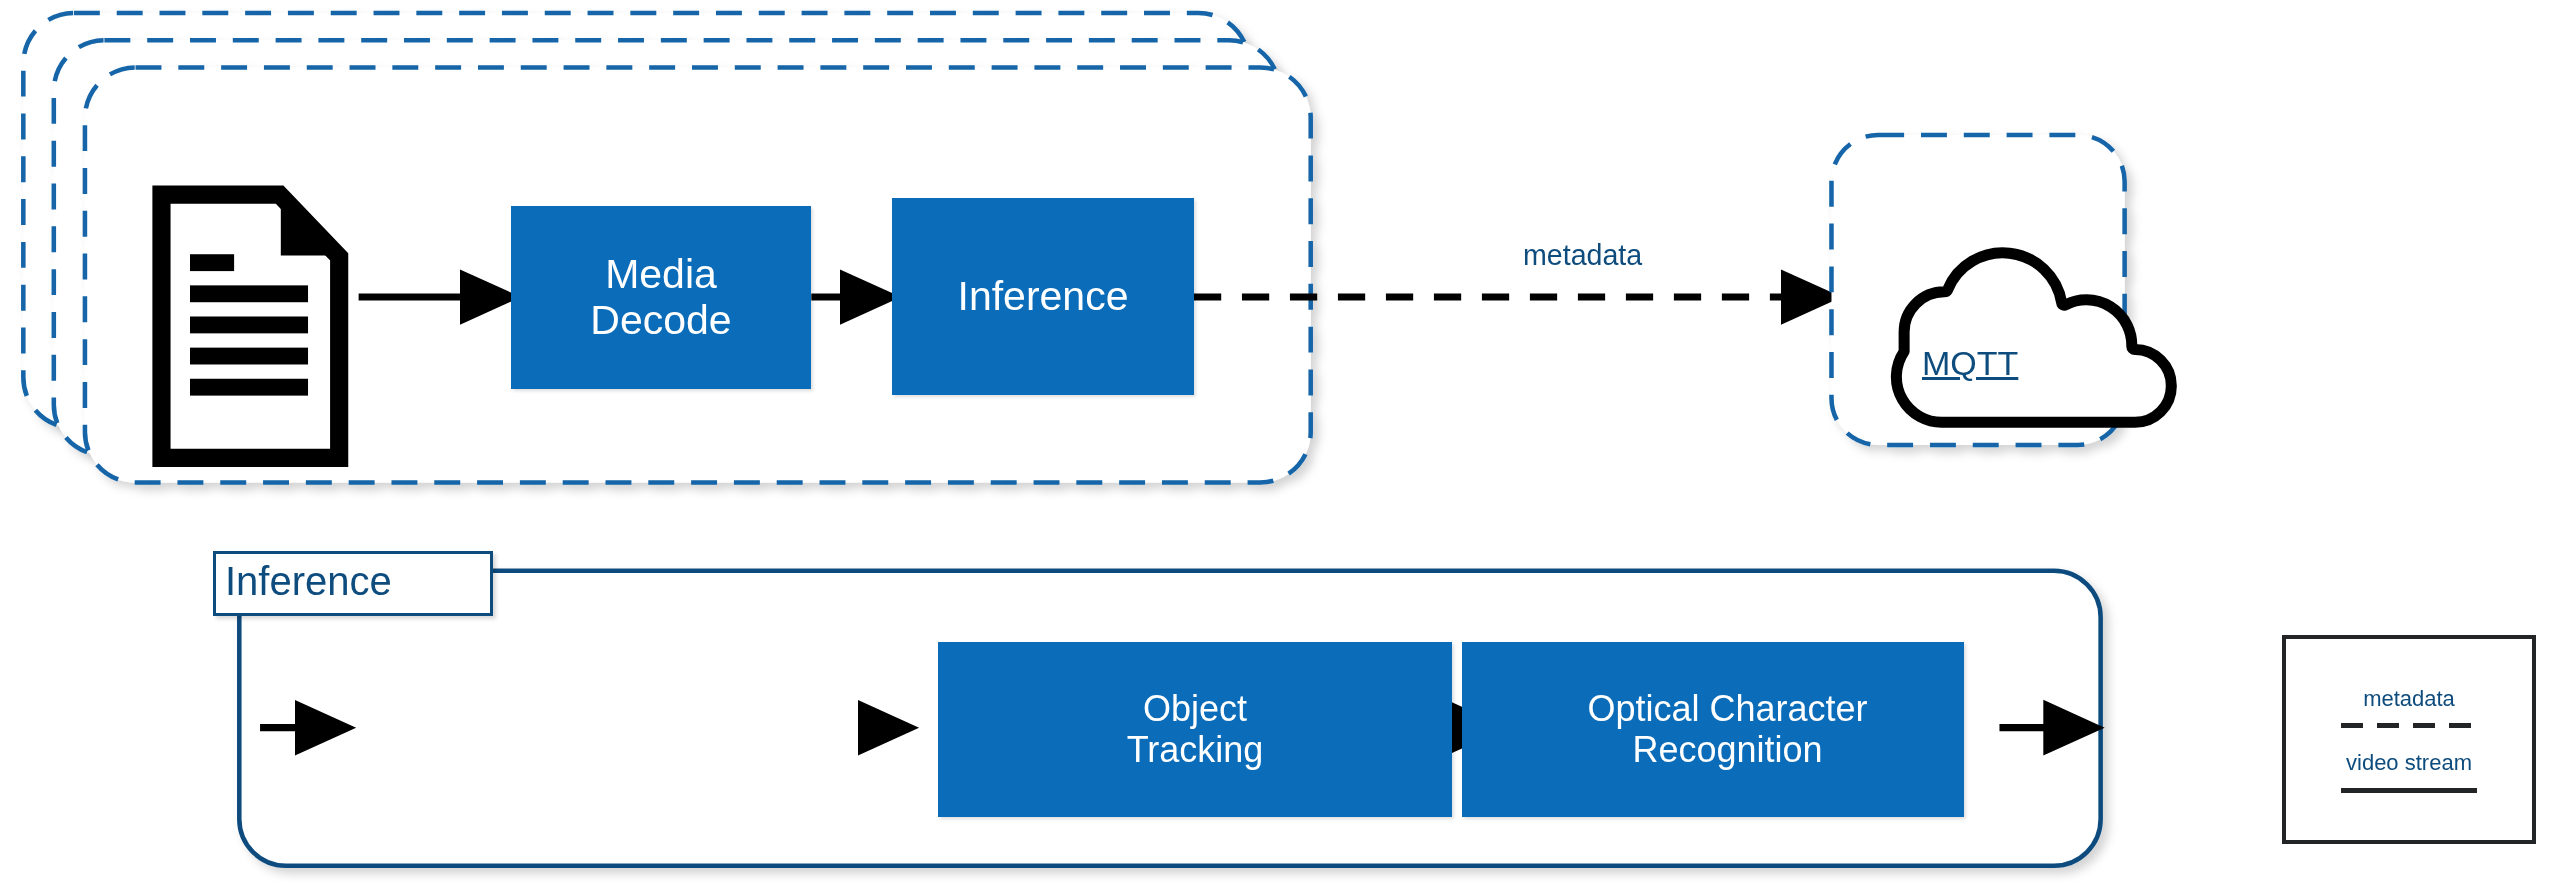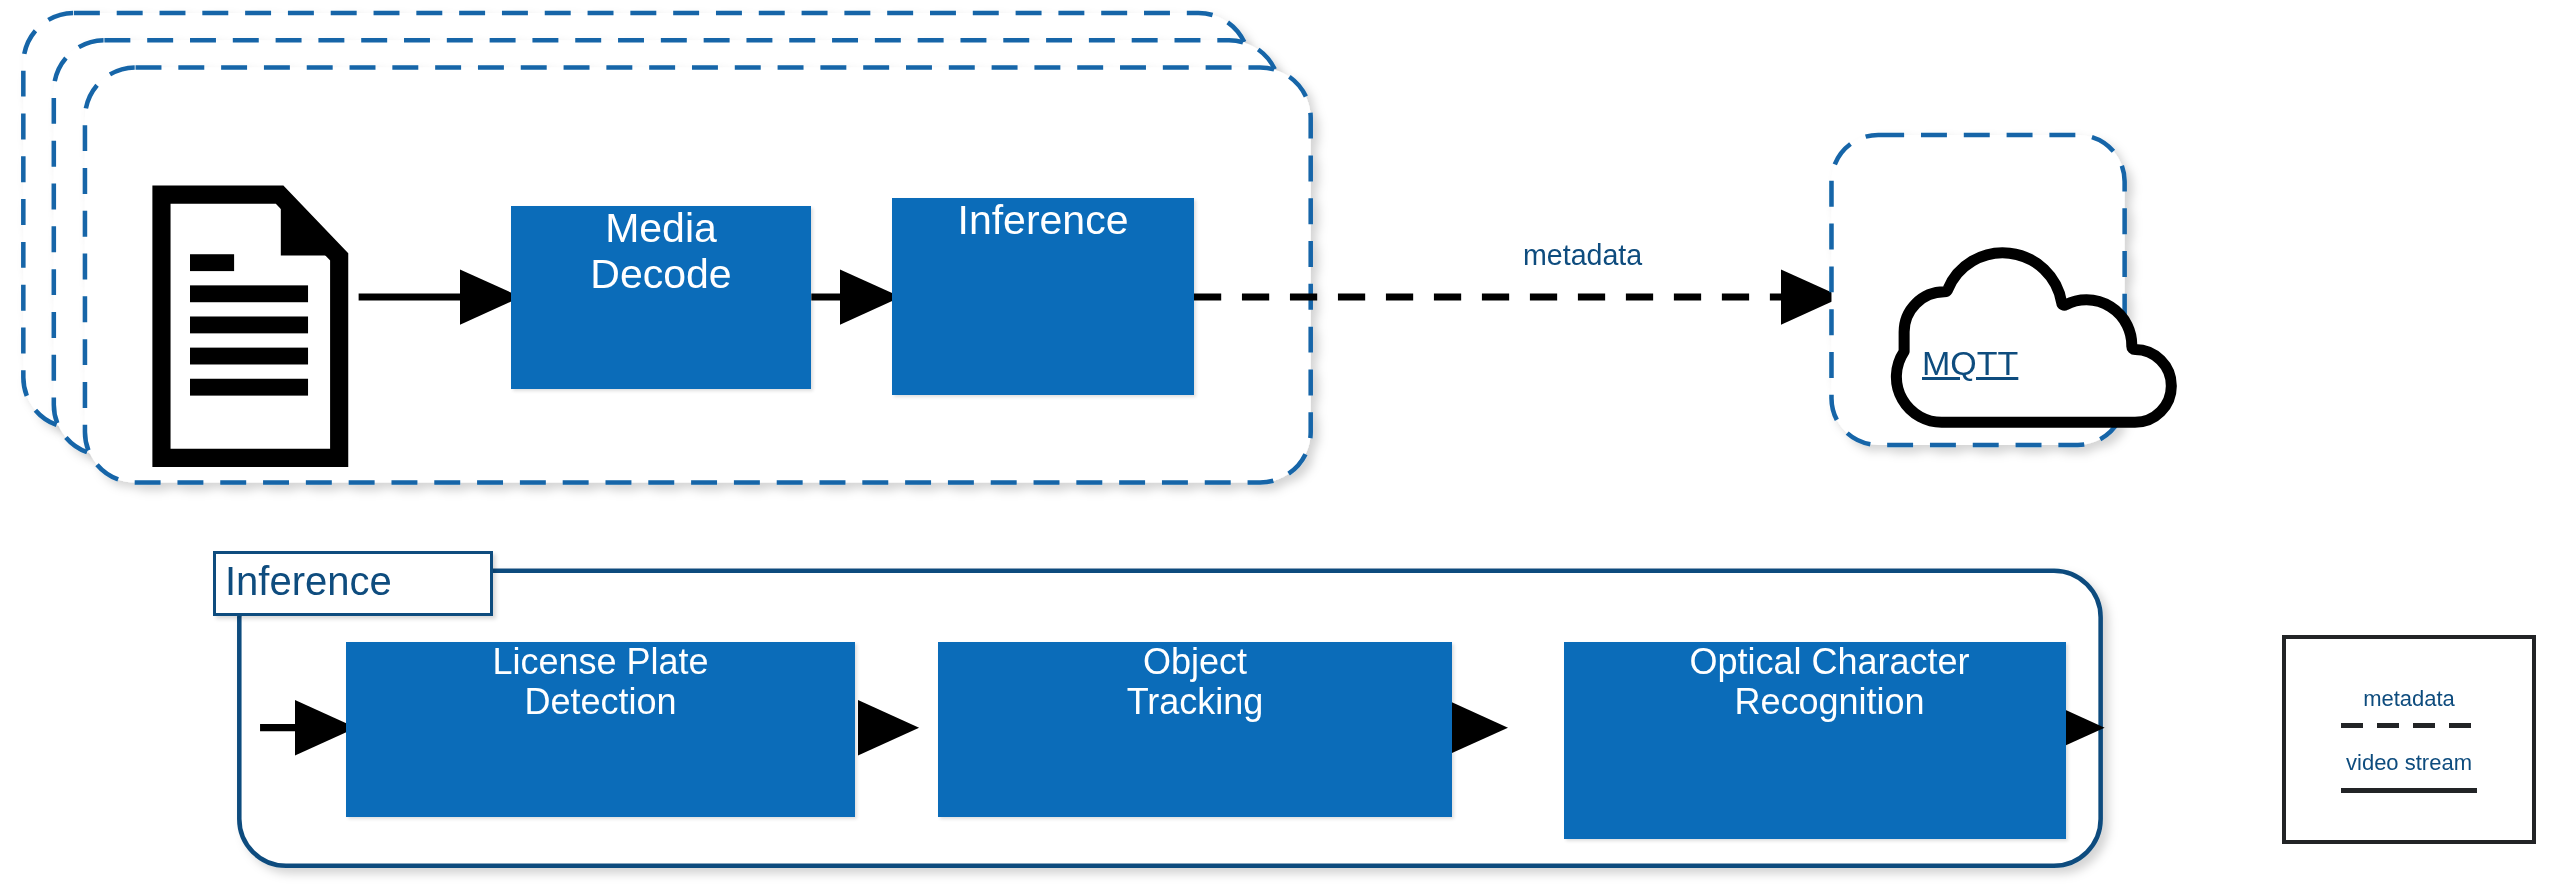--- a/index.html
+++ b/index.html
@@ -7,21 +7,21 @@
     width:2576px;height:895px;position:relative;overflow:hidden;
     font-family:"Liberation Sans","DejaVu Sans",sans-serif;
     -webkit-font-smoothing:antialiased;
   }
   .stage{position:absolute;inset:0;}
   svg.layer{position:absolute;left:0;top:0;width:2576px;height:895px;overflow:visible;}
 
   
   .pbox{
     position:absolute;background:#0B6CB9;
-    display:flex;justify-content:center;text-align:center;
+    display:flex;align-items:center;justify-content:center;text-align:center;
     color:#ffffff;line-height:1.12;
     box-shadow:1.9px 1.9px 3.2px rgba(0,0,0,.13);
     box-sizing:border-box;
   }
   .pbox span{display:block;padding:0 6.5px;white-space:pre-line;}
 
   
   .lbl{position:absolute;color:#0E4C7E;white-space:nowrap;}
 
   
@@ -127,31 +127,27 @@
   </div>
 
   <div class="lbl" style="left:1523px;top:239px;font-size:28.6px;">metadata</div>
 
   <div class="lbl" style="left:1922px;top:344px;font-size:34px;text-decoration:underline;">MQTT</div>
 
   <div class="grp-label" style="left:213px;top:551px;width:280px;height:65px;font-size:40px;">
     <span>Inference</span>
   </div>
 
-  <div class="pbox" style="left:346px;top:642px;width:509px;height:175px;font-size:36px;">
-    <span>License Plate
-Detection</span>
-  </div>
 
   <div class="pbox" style="left:938px;top:642px;width:514px;height:175px;font-size:36px;">
     <span>Object
 Tracking</span>
   </div>
 
-  <div class="pbox" style="left:1564px;top:642px;width:502px;height:197px;font-size:36px;padding-left:29px;">
+  <div class="pbox" style="left:1462px;top:642px;width:502px;height:175px;font-size:36px;padding-left:29px;">
     <span>Optical Character
 Recognition</span>
   </div>
 
   <div class="legend" style="left:2282px;top:635px;width:254px;height:209px;">
     <div class="ltext" style="font-size:22px;">metadata</div>
     <div class="ldash"></div>
     <div class="ltext" style="font-size:22px;">video stream</div>
     <div class="lsolid"></div>
   </div>

